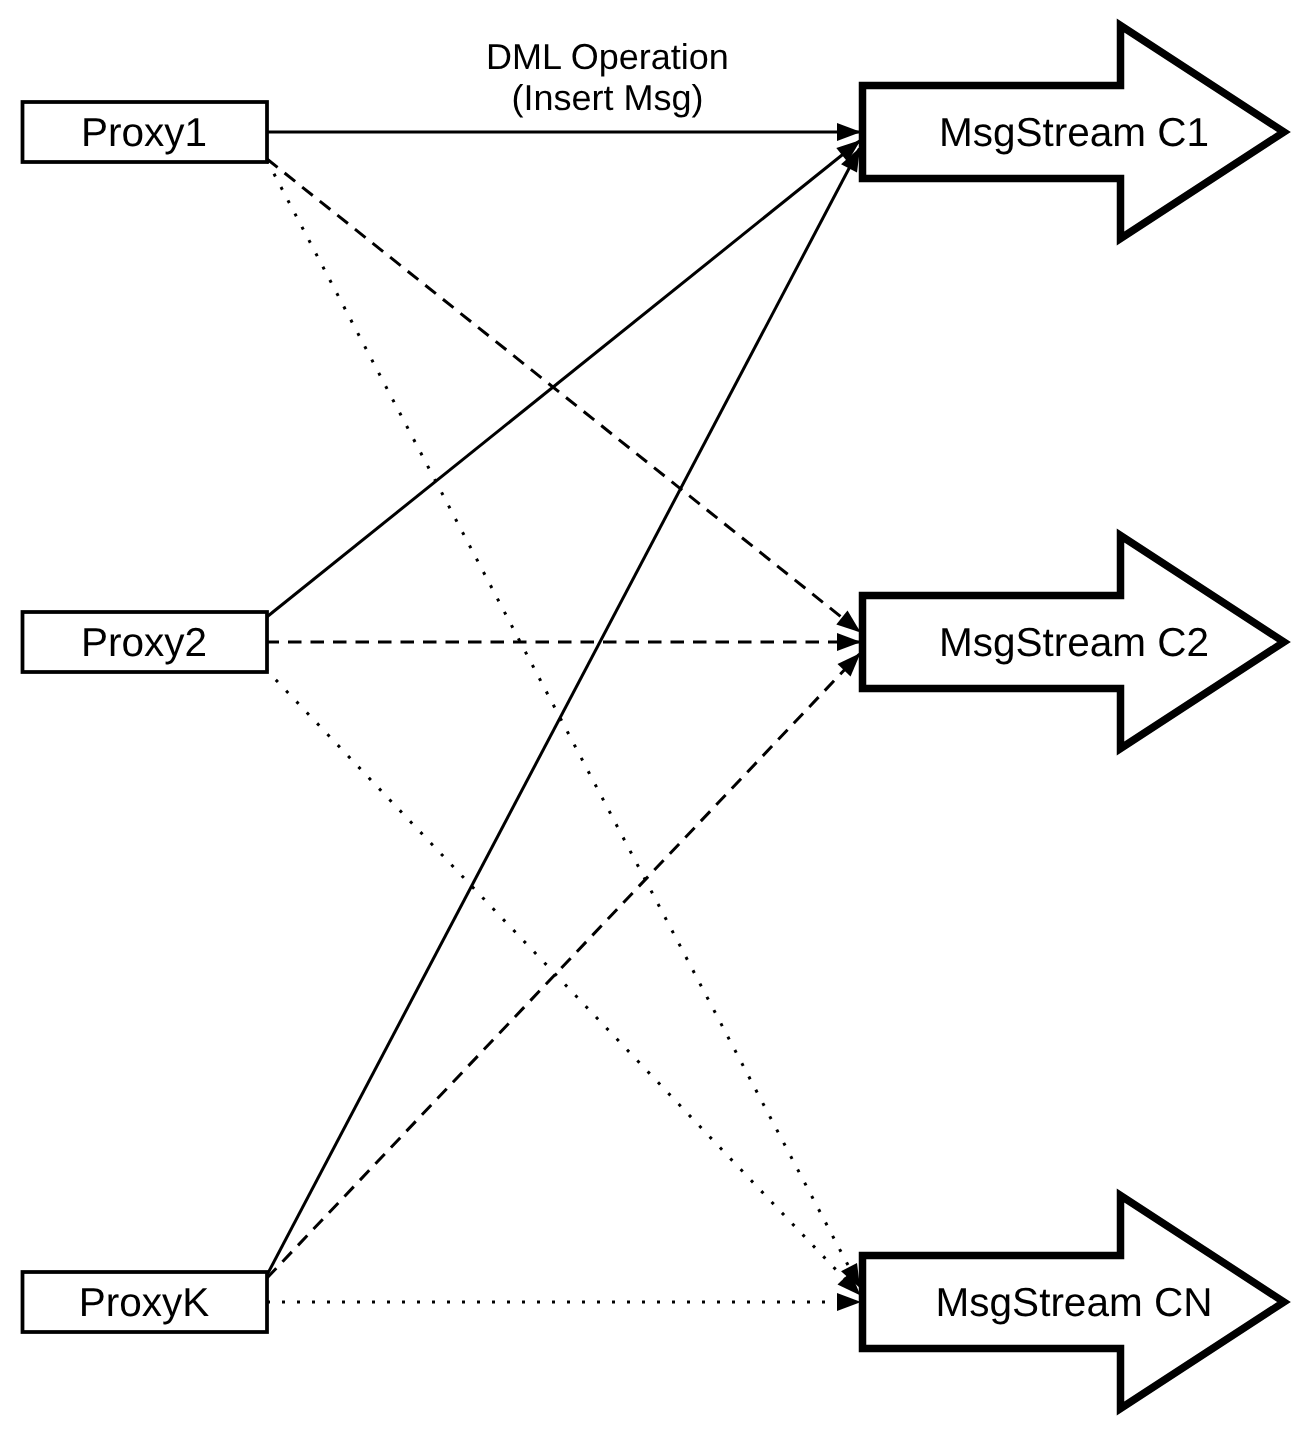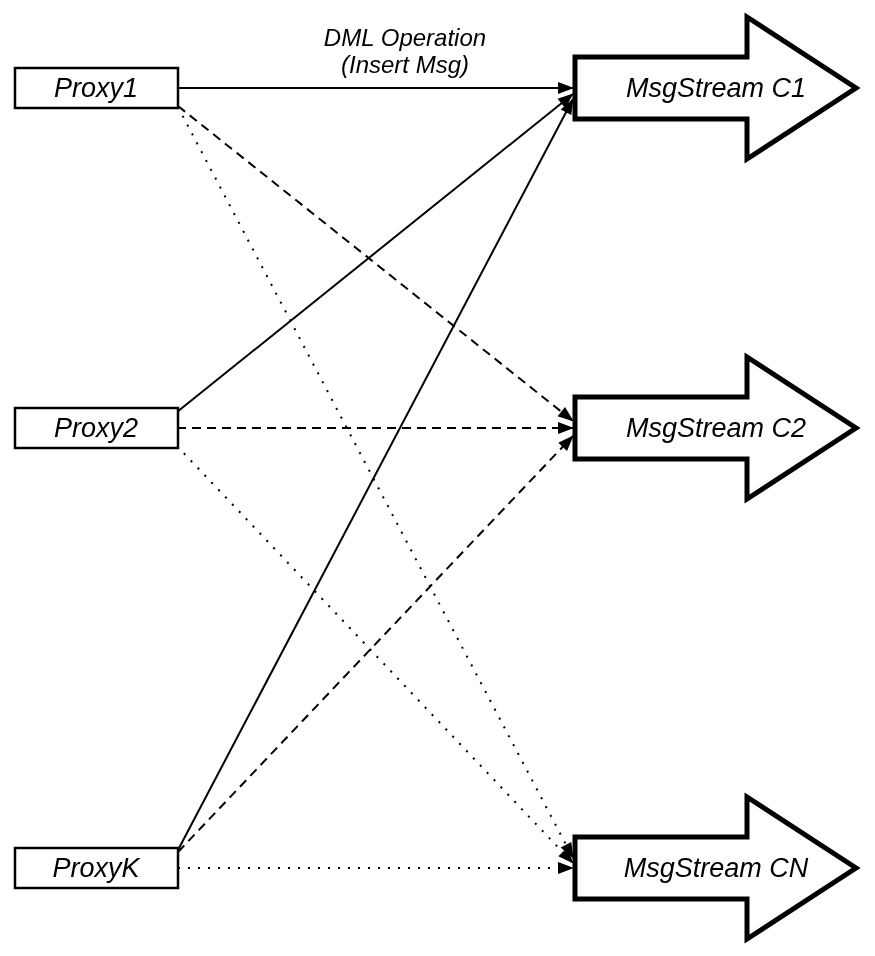--- a/index.html
+++ b/index.html
@@ -6,21 +6,20 @@
     margin: 0;
     padding: 0;
     background: #ffffff;
   }
   #canvas-wrap {
     position: relative;
     width: 875px;
     height: 956px;
     background: #ffffff;
     overflow: hidden;
-    font-style: italic;
   }
   svg {
     display: block;
   }
   .node-box {
     fill: #ffffff;
     stroke: #000000;
     stroke-width: 2.5;
   }
   .stream-arrow {

